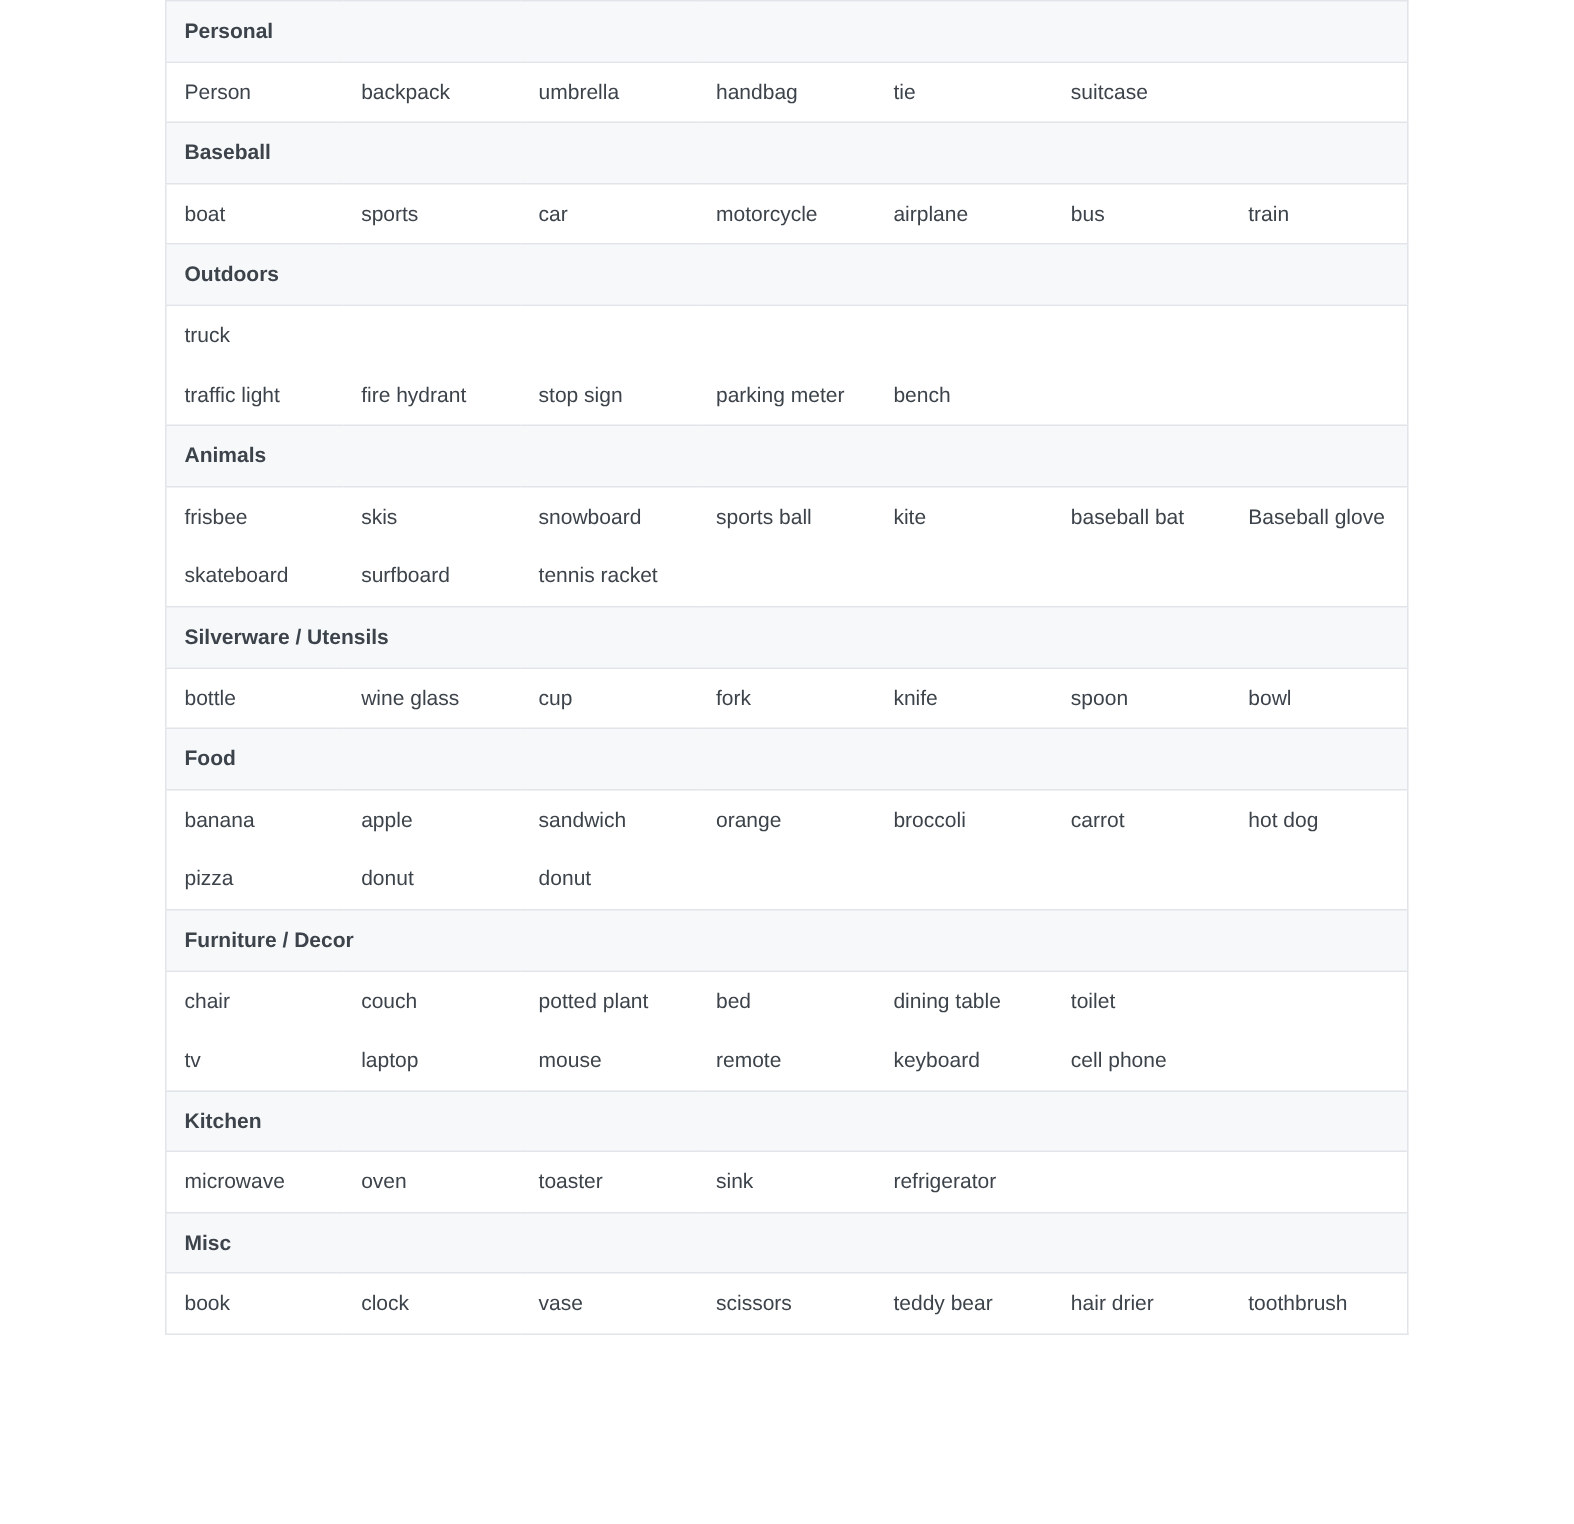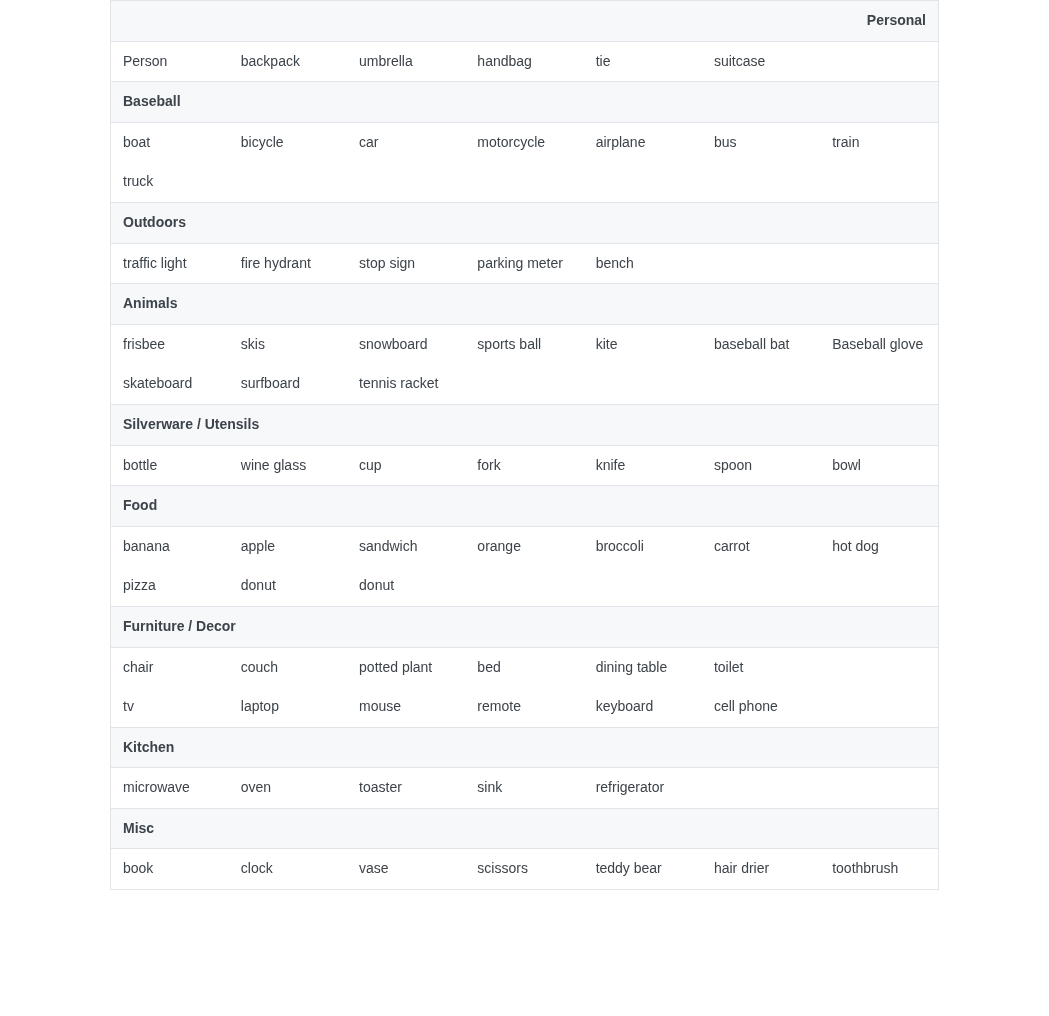--- a/index.html
+++ b/index.html
@@ -33,21 +33,20 @@
     color: #3d434a;
     border-top: 1px solid #e1e4e8;
     border-bottom: 1px solid #e1e4e8;
   }
   table.category-table td {
     background: #ffffff;
     color: #3d434a;
   }
   table.category-table tr.first-header th {
     border-top: none;
-    text-align: right;
   }
   
 </style>
 </head>
 <body>
 
 <div class="page">
   <table class="category-table">
     <colgroup>
       <col style="width:14.28%">
@@ -71,39 +70,39 @@
         <td>tie</td>
         <td>suitcase</td>
         <td></td>
       </tr>
 
       <tr>
         <th colspan="7">Baseball</th>
       </tr>
       <tr>
         <td>boat</td>
-        <td>bicycle</td>
+        <td>sports</td>
         <td>car</td>
         <td>motorcycle</td>
         <td>airplane</td>
         <td>bus</td>
         <td>train</td>
       </tr>
       <tr>
+        <th colspan="7">Outdoors</th>
+      </tr>
+
+      <tr>
         <td>truck</td>
         <td></td>
         <td></td>
         <td></td>
         <td></td>
         <td></td>
         <td></td>
-      </tr>
-
-      <tr>
-        <th colspan="7">Outdoors</th>
       </tr>
       <tr>
         <td>traffic light</td>
         <td>fire hydrant</td>
         <td>stop sign</td>
         <td>parking meter</td>
         <td>bench</td>
         <td></td>
         <td></td>
       </tr>

